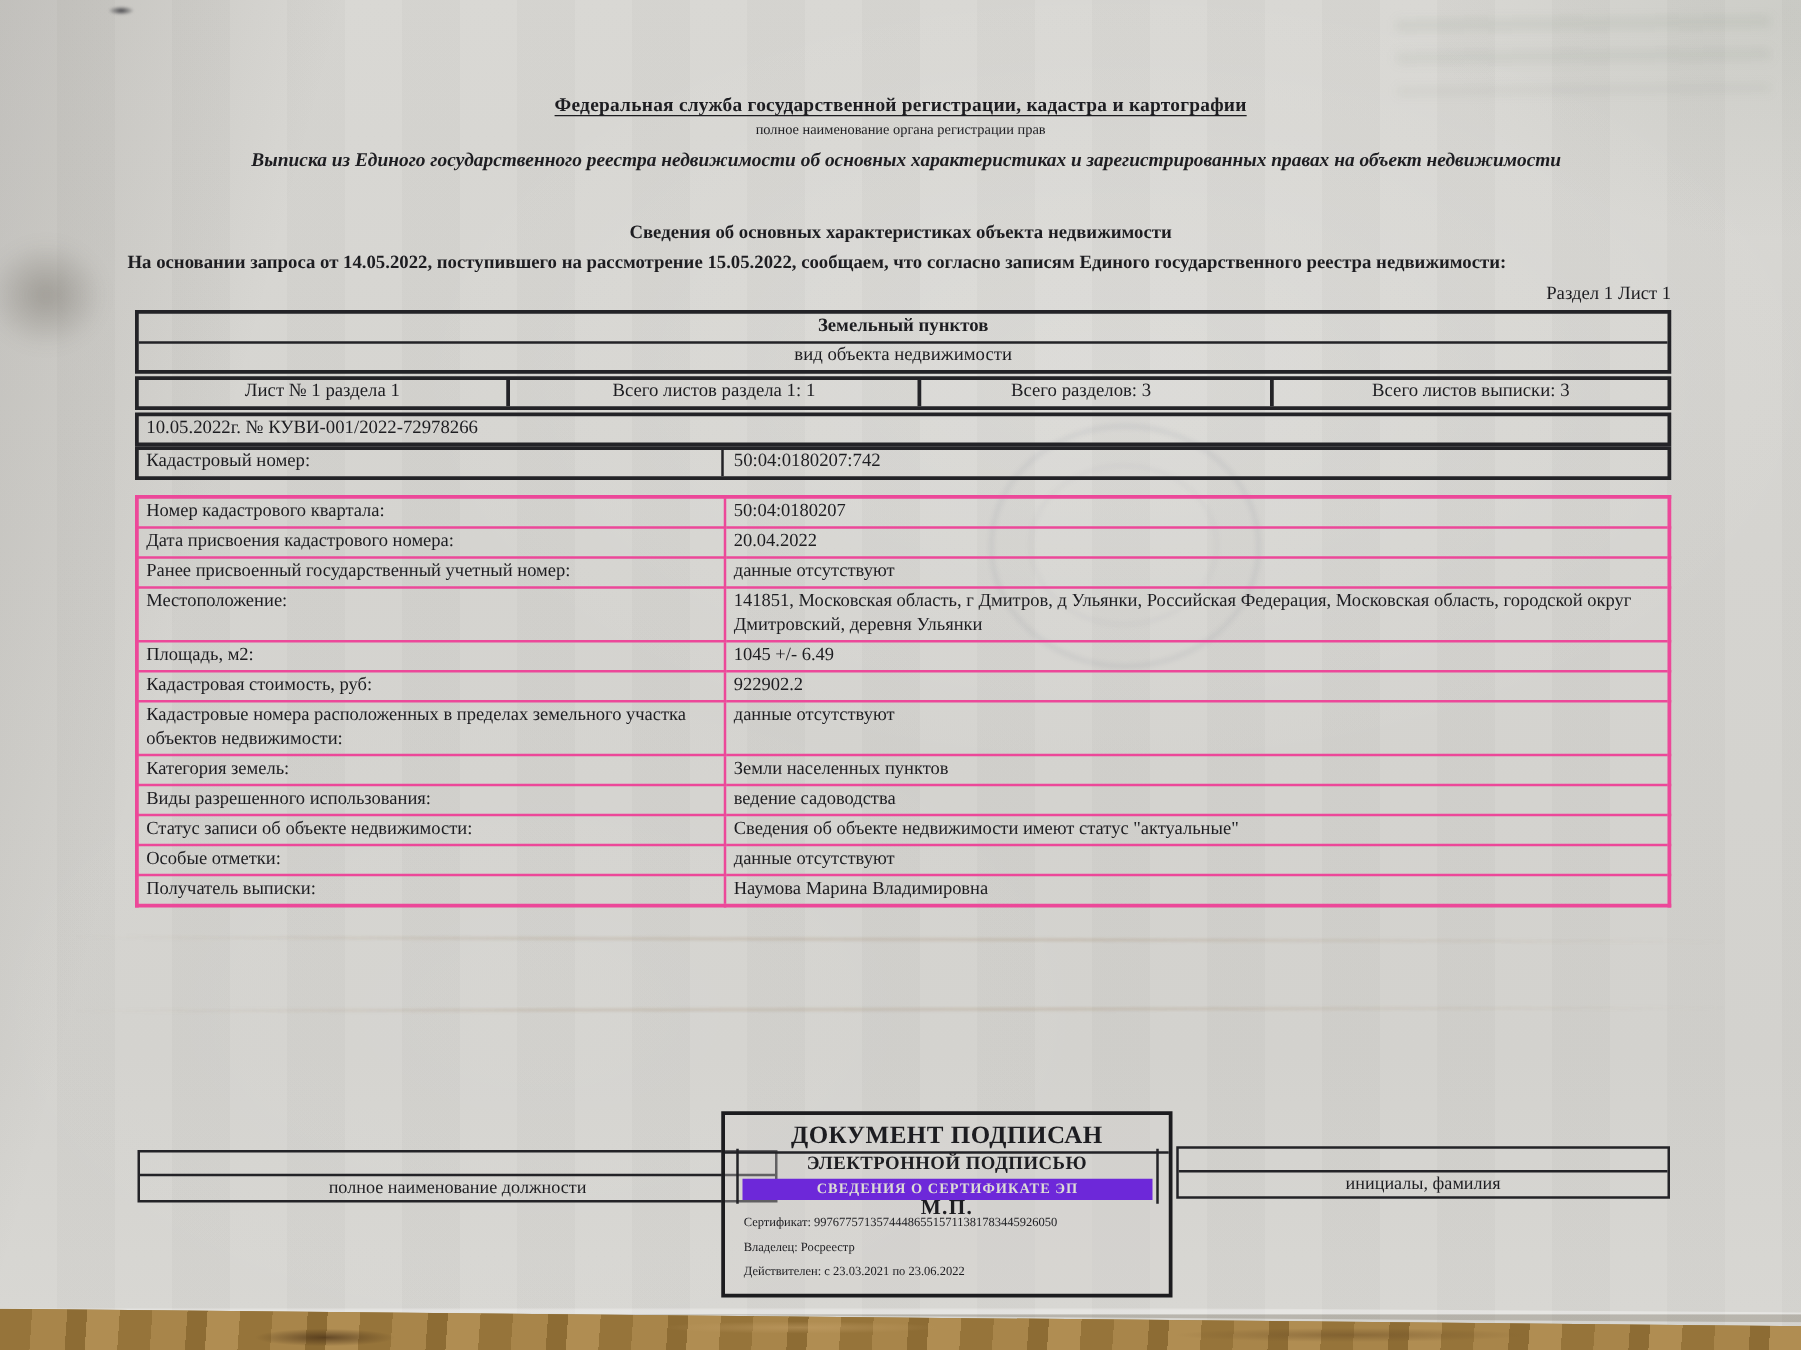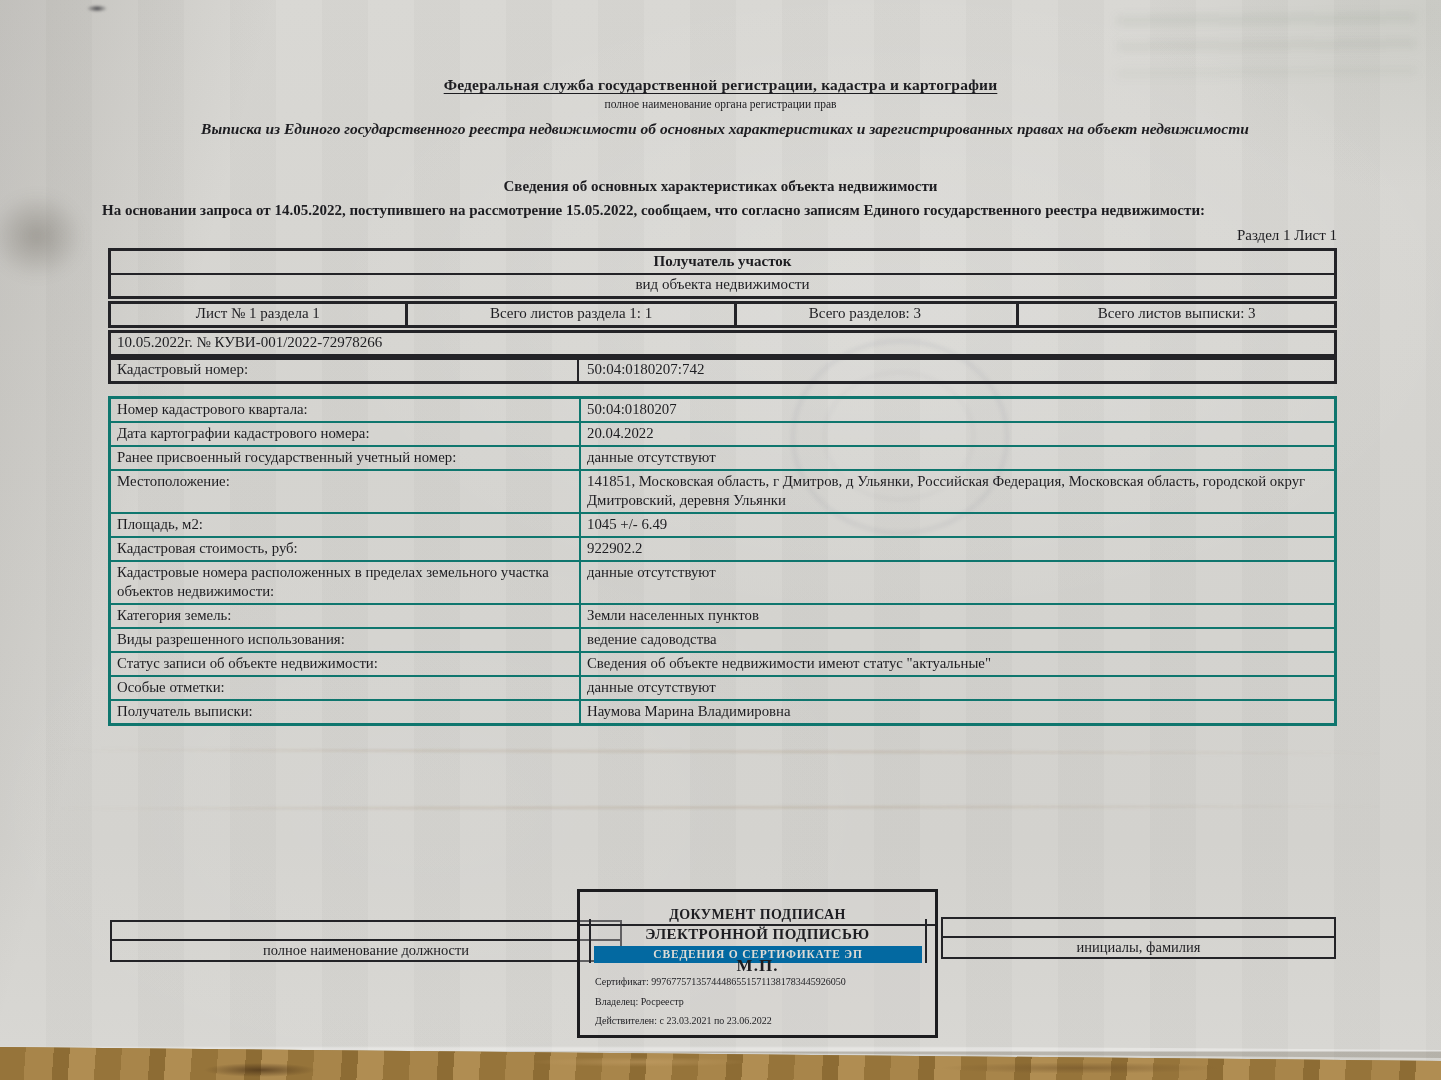--- a/index.html
+++ b/index.html
@@ -117,21 +117,21 @@
   .box-c2{position:absolute;top:357px;left:108px;width:1229px;box-sizing:border-box;
     border:3px solid #232327;display:flex;font-size:15px;}
   .box-c2 .lbl{width:468px;box-sizing:border-box;padding:1px 6px 3px;border-right:2px solid #232327;}
   .box-c2 .val{flex:1;padding:1px 8px 3px;}
 
   table.details{
     position:absolute;top:396px;left:108px;width:1229px;
     border-collapse:collapse;font-size:14.8px;
   }
   table.details,
-  table.details td{border:2px solid #0f766e;}
+  table.details td{border:2px solid #ec4899;}
   table.details{border-width:3px;}
   table.details td{
     padding:1px 6px 2px;line-height:19px;vertical-align:top;
   }
   table.details td.lbl{width:456px;}
 
   
   .sig-left,.sig-right{
     position:absolute;top:920px;height:42px;box-sizing:border-box;
     border:2.5px solid #232327;display:flex;flex-direction:column;
@@ -140,25 +140,25 @@
   .sig-right{left:941px;width:395px;top:917px;}
   .sig-blank{height:17px;border-bottom:2px solid #232327;}
   .sig-caption{flex:1;display:flex;align-items:center;justify-content:center;
     font-size:14.5px;padding-bottom:1px;}
 
   .stamp{
     position:absolute;left:577px;top:889px;width:361px;height:149px;
     box-sizing:border-box;border:3.5px solid #1c1c1f;
     background:rgba(214,213,209,0.35);
   }
-  .stamp .l1{margin-top:15px;text-align:center;font-weight:bold;font-size:14px;letter-spacing:0.4px;}
+  .stamp .l1{margin-top:5px;text-align:center;font-weight:bold;font-size:20px;letter-spacing:0.4px;}
   .stamp .l2{margin-top:1px;text-align:center;font-weight:bold;font-size:15px;letter-spacing:0.4px;
     border-top:2px solid #232327;padding:0 0 2px;}
   .stamp .bar{
-    margin:1px 13px 0 14px;background:#0369a1;color:#dddcd6;
+    margin:1px 13px 0 14px;background:#6d28d9;color:#dddcd6;
     text-align:center;font-weight:bold;font-size:11.5px;letter-spacing:0.8px;
     padding:2px 0 3px;
   }
   .stamp .vline{position:absolute;top:27px;width:2px;height:44px;background:#232327;}
   .stamp .vline.vl{left:9px;}
   .stamp .vline.vr{right:8px;}
   .stamp .mp{
     position:absolute;top:64px;left:0;width:100%;text-align:center;
     font-weight:bold;font-size:17px;letter-spacing:1px;
   }
@@ -184,21 +184,21 @@
   <div class="doc" data-name="document-content">
 
     <div class="org-name t-center" data-name="org-name">Федеральная служба государственной регистрации, кадастра и картографии</div>
     <div class="org-caption t-center" data-name="org-name-caption">полное наименование органа регистрации прав</div>
     <div class="doc-title t-center" data-name="document-title">Выписка из Единого государственного реестра недвижимости об основных характеристиках и зарегистрированных правах на объект недвижимости</div>
     <div class="section-title t-center" data-name="section-title">Сведения об основных характеристиках объекта недвижимости</div>
     <div class="request-line" data-name="request-line">На основании запроса от 14.05.2022, поступившего на рассмотрение 15.05.2022, сообщаем, что согласно записям Единого государственного реестра недвижимости:</div>
     <div class="section-sheet" data-name="section-sheet-label">Раздел 1 Лист 1</div>
 
     <div class="table-a" data-name="object-type-table">
-      <div class="row1" data-name="object-type-value">Получатель участок</div>
+      <div class="row1" data-name="object-type-value">Земельный пунктов</div>
       <div class="row2" data-name="object-type-caption">вид объекта недвижимости</div>
     </div>
 
     <div class="table-b" data-name="sheet-info-row">
       <div class="cell c0" data-name="sheet-info-cell">Лист № 1 раздела 1</div>
       <div class="cell c1" data-name="sheet-info-cell">Всего листов раздела 1: 1</div>
       <div class="cell c2" data-name="sheet-info-cell">Всего разделов: 3</div>
       <div class="cell c3" data-name="sheet-info-cell">Всего листов выписки: 3</div>
     </div>
 
@@ -210,21 +210,21 @@
     </div>
 
     <table class="details" data-name="details-table">
       <tbody data-name="details-table-body">
       <tr data-name="table-row">
         <td class="lbl" data-name="detail-label">Номер кадастрового квартала:</td>
         <td class="val" data-name="detail-value">50:04:0180207</td>
       </tr>
 
       <tr data-name="table-row">
-        <td class="lbl" data-name="detail-label">Дата картографии кадастрового номера:</td>
+        <td class="lbl" data-name="detail-label">Дата присвоения кадастрового номера:</td>
         <td class="val" data-name="detail-value">20.04.2022</td>
       </tr>
 
       <tr data-name="table-row">
         <td class="lbl" data-name="detail-label">Ранее присвоенный государственный учетный номер:</td>
         <td class="val" data-name="detail-value">данные отсутствуют</td>
       </tr>
 
       <tr data-name="table-row">
         <td class="lbl" data-name="detail-label">Местоположение:</td>

